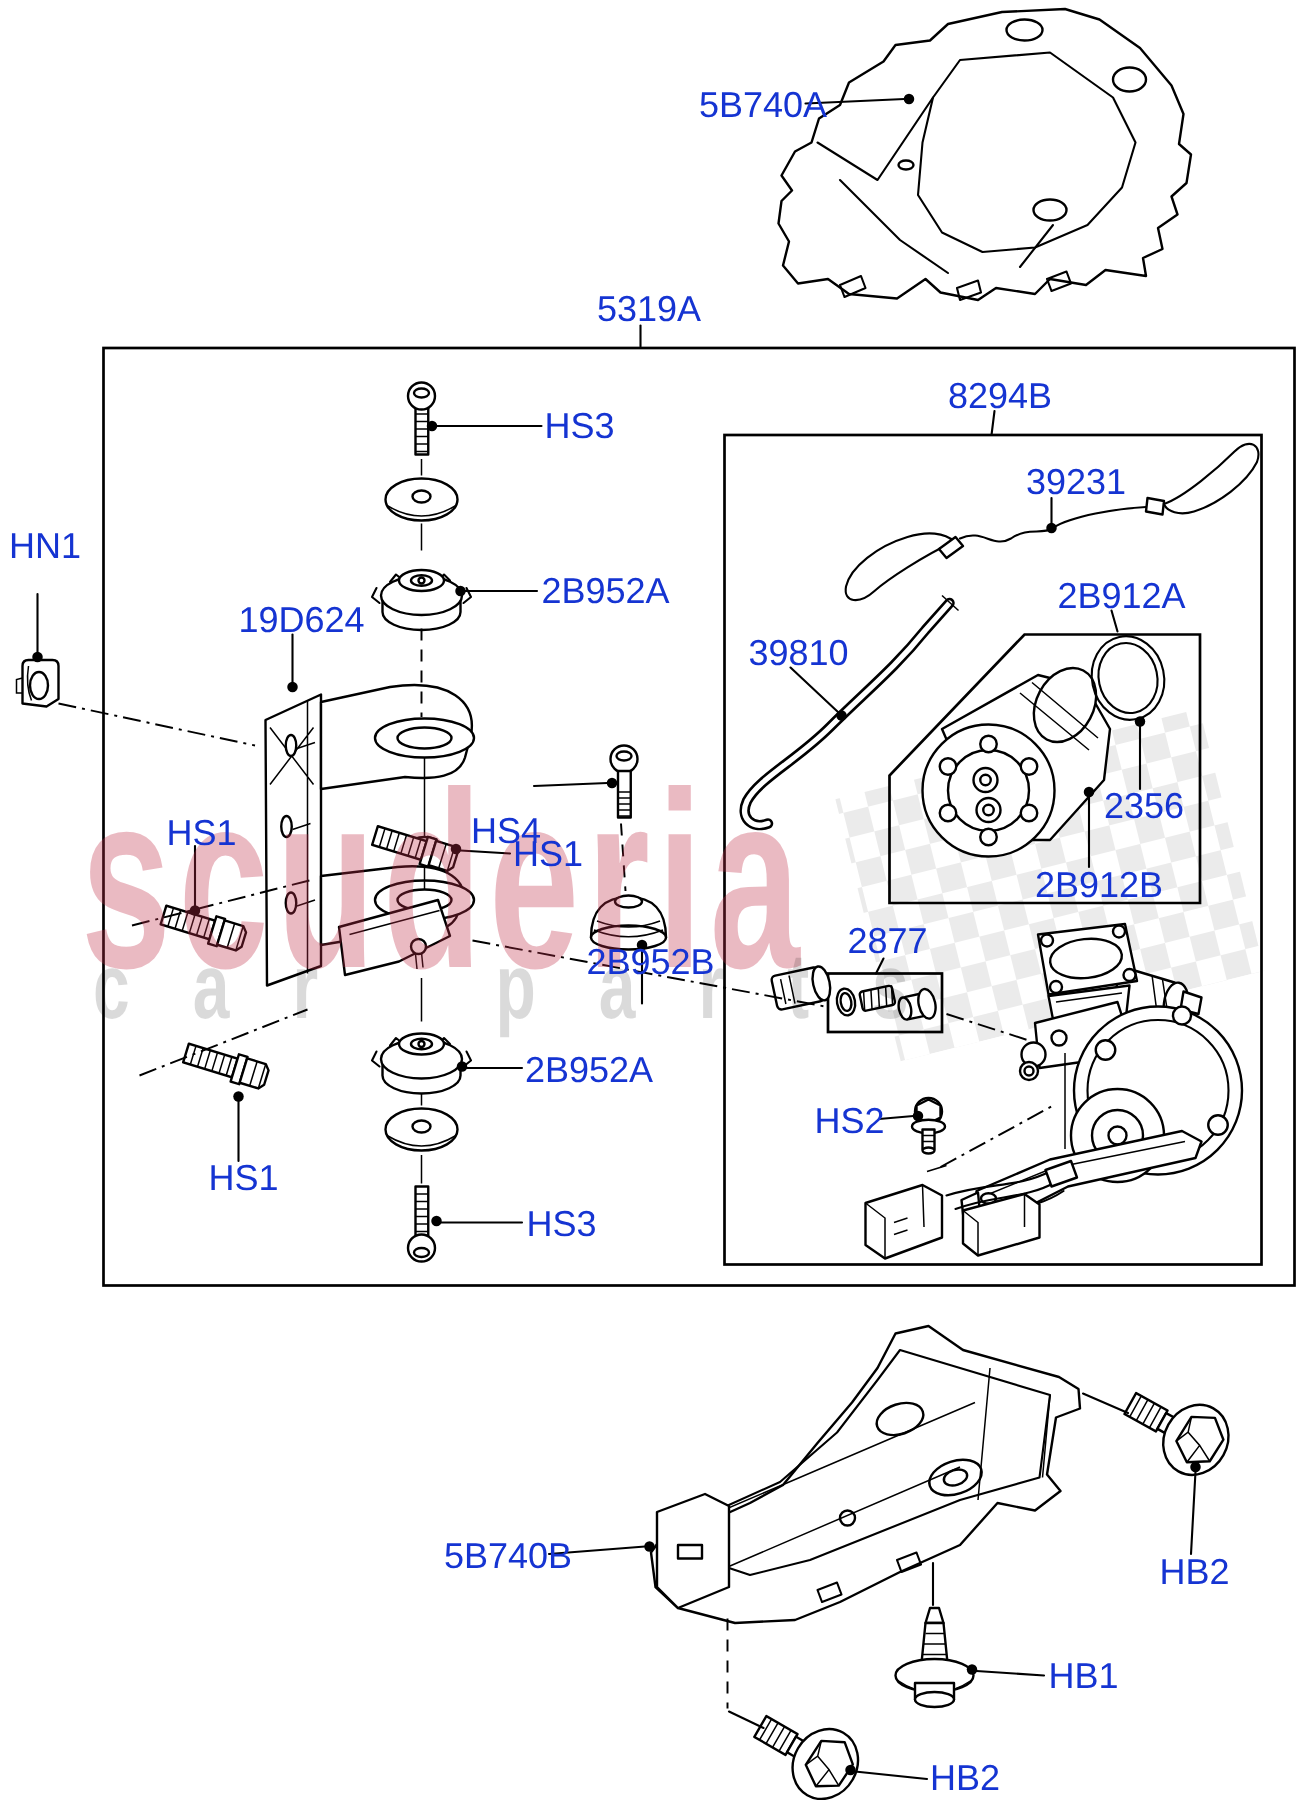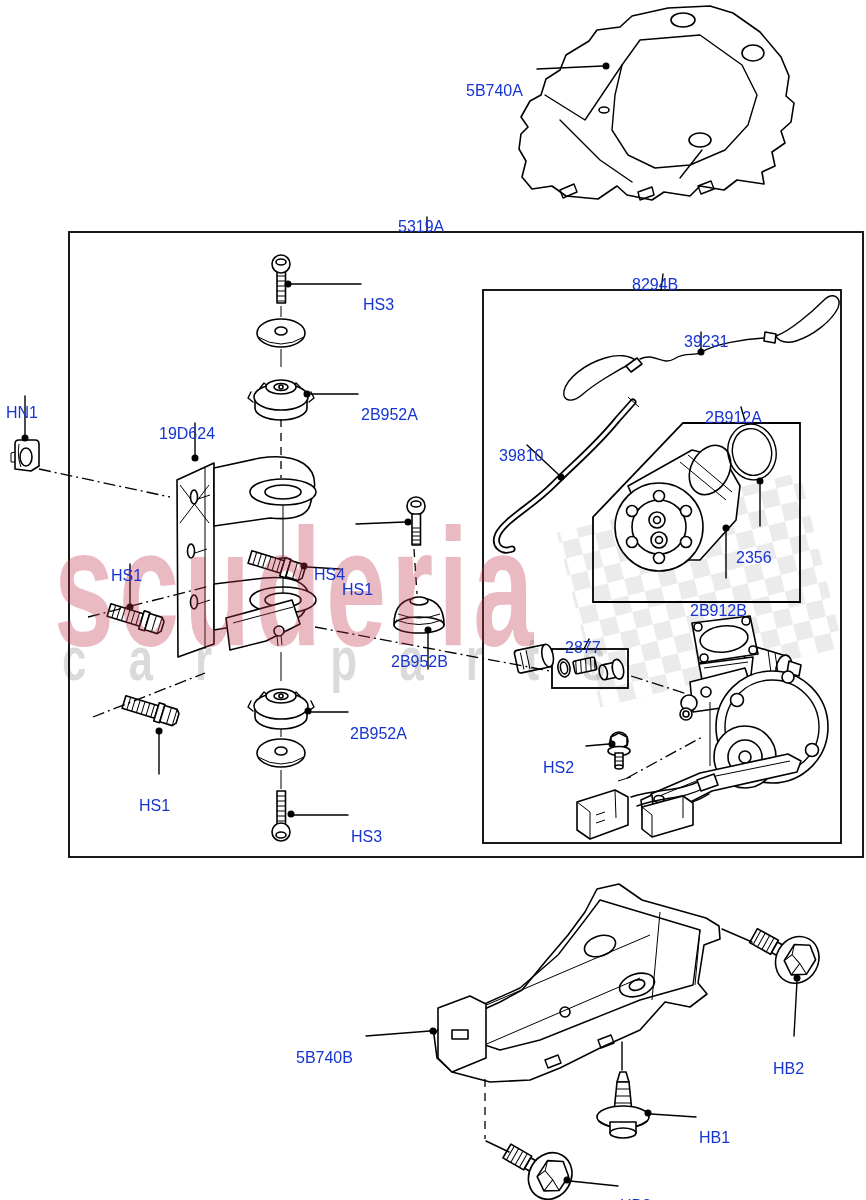--- a/index.html
+++ b/index.html
@@ -1,20 +1,20 @@
 <!DOCTYPE html>
 <html style="--label-blue: #1534d2; --wm-pink: #c2304a;"><head>
 <meta charset="utf-8">
 <style>
   html,body{margin:0;padding:0;background:#fff;}
   #stage{position:relative;width:866px;height:1200px;background:#fff;overflow:hidden;
          font-family:"Liberation Sans",sans-serif;}
   #art{position:absolute;left:0;top:0;}
-  .co{position:absolute;color:var(--label-blue,#1534d2);font-size:16px;line-height:22px;
-      white-space:nowrap;cursor:pointer;margin-top:20px;}
+  .co{position:absolute;color:var(--label-blue,#1534d2);font-size:24px;line-height:22px;
+      white-space:nowrap;cursor:pointer;}
   .wm-brand{position:absolute;left:54px;top:490px;font-size:108px;font-weight:bold;
       letter-spacing:5px;color:var(--wm-pink,#c2304a);opacity:.33;transform:scaleY(1.55);
       transform-origin:top left;pointer-events:none;}
   .wm-tag{position:absolute;left:62px;top:624px;font-size:44px;font-weight:bold;
       letter-spacing:42px;word-spacing:22px;color:#000;opacity:.14;transform:scaleY(1.4);
       transform-origin:top left;pointer-events:none;}
   .pt{fill:#fff;stroke:#000;stroke-width:1.6;stroke-linejoin:round;stroke-linecap:round;}
   .ln{fill:none;stroke:#000;stroke-width:1.4;stroke-linejoin:round;stroke-linecap:round;}
   .thin{fill:none;stroke:#000;stroke-width:1;}
   .box{fill:none;stroke:#000;stroke-width:1.8;}
@@ -358,21 +358,21 @@
 </svg>
 
 <div class="wm-brand">scuderia</div>
 <div class="wm-tag">car parts</div>
 
 <span class="co" style="left:466px;top:60px">5B740A</span>
 <span class="co" style="left:398px;top:196px">5319A</span>
 <span class="co" style="left:632px;top:254px">8294B</span>
 <span class="co" style="left:363px;top:274px">HS3</span>
 <span class="co" style="left:361px;top:384px">2B952A</span>
-<span class="co" style="left:6px;top:382px">HN1</span>
+<span class="co" style="left:6px;top:354px">HN1</span>
 <span class="co" style="left:159px;top:403px">19D624</span>
 <span class="co" style="left:684px;top:311px">39231</span>
 <span class="co" style="left:499px;top:425px">39810</span>
 <span class="co" style="left:705px;top:387px">2B912A</span>
 <span class="co" style="left:314px;top:544px">HS4</span>
 <span class="co" style="left:342px;top:559px">HS1</span>
 <span class="co" style="left:111px;top:545px">HS1</span>
 <span class="co" style="left:736px;top:527px">2356</span>
 <span class="co" style="left:690px;top:580px">2B912B</span>
 <span class="co" style="left:565px;top:617px">2877</span>

